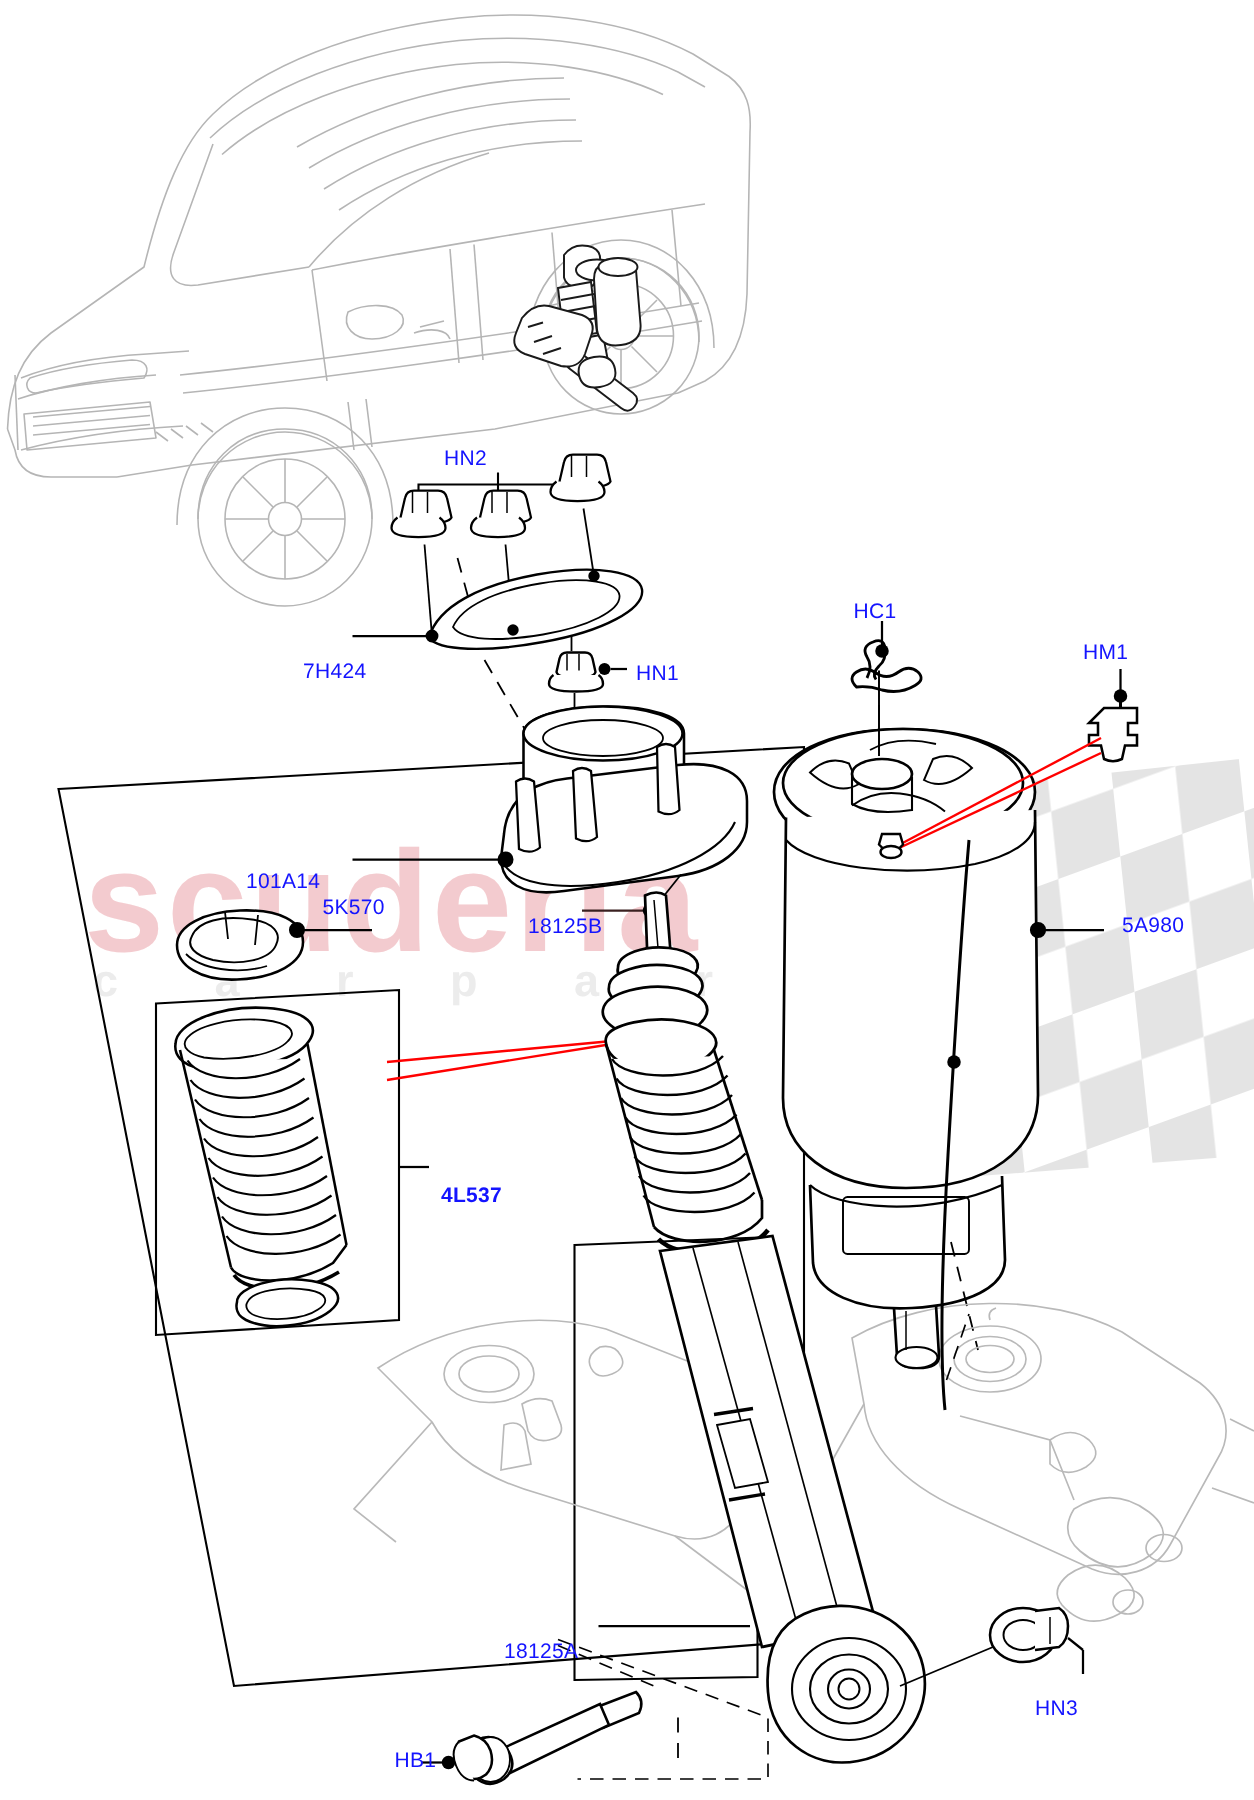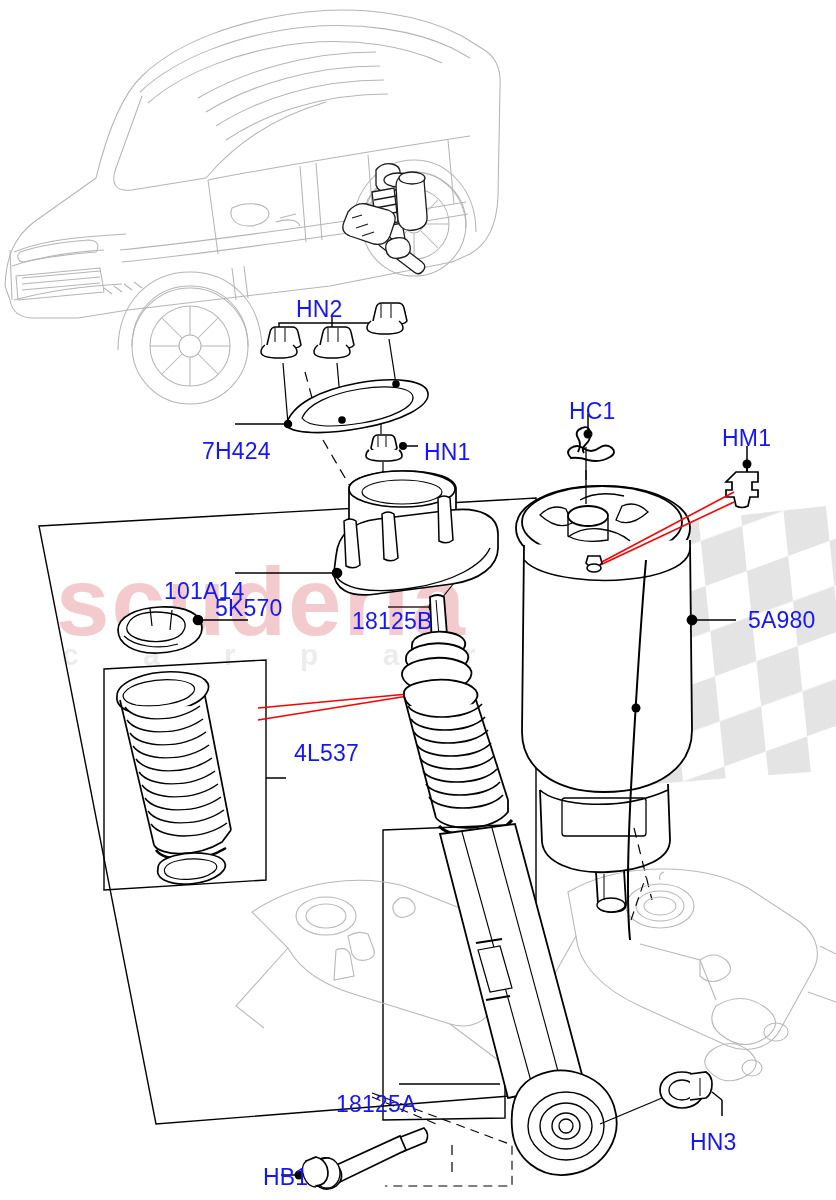--- a/index.html
+++ b/index.html
@@ -3,21 +3,21 @@
 <meta charset="utf-8">
 <style>
   html,body{margin:0;padding:0;background:#ffffff;}
   body{font-family:"Liberation Sans",sans-serif;}
   #stage{position:relative;width:836px;height:1200px;background:#ffffff;overflow:hidden;}
   #stage svg{position:absolute;left:0;top:0;}
   .lbl{
     position:absolute;
     color:#1414ff;
     font-family:"Liberation Sans",sans-serif;
-    font-size:23px;
+    font-size:14px;
     font-weight:400;
     letter-spacing:.2px;
     white-space:nowrap;
     line-height:1;
   }
   .wm-main{
     position:absolute;
     font-family:"Liberation Sans",sans-serif;
     font-size:96px;
     font-weight:700;
@@ -452,18 +452,18 @@
 
   <div class="lbl" style="left:296px;top:298px;">HN2</div>
   <div class="lbl" style="left:202px;top:417px;margin-top:23px;">7H424</div>
   <div class="lbl" style="left:424px;top:441px;">HN1</div>
   <div class="lbl" style="left:569px;top:400px;">HC1</div>
   <div class="lbl" style="left:722px;top:427px;text-align:right;">HM1</div>
   <div class="lbl" style="left:748px;top:609px;">5A980</div>
   <div class="lbl" style="left:164px;top:565px;margin-top:15px;">101A14</div>
   <div class="lbl" style="left:311px;top:610px;margin-left:41px;">18125B</div>
   <div class="lbl" style="left:215px;top:597px;">5K570</div>
-  <div class="lbl" style="left:294px;top:742px;">4L537</div>
+  <div class="lbl" style="left:294px;top:789px;font-weight:bold;">4L537</div>
   <div class="lbl" style="left:336px;top:1093px;text-align:right;">18125A</div>
   <div class="lbl" style="left:690px;top:1131px;">HN3</div>
   <div class="lbl" style="left:263px;top:1166px;">HB1</div>
 
 </div>
 
 </body></html>

